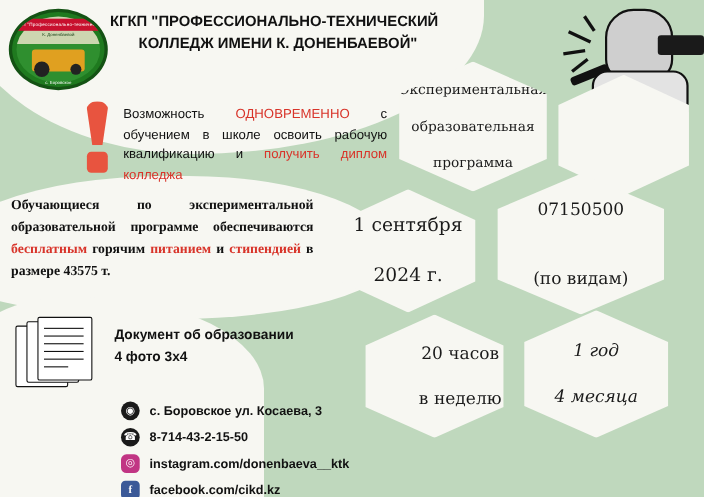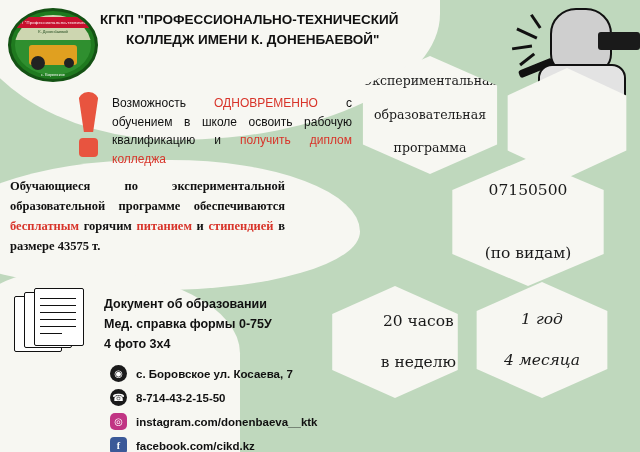--- a/index.html
+++ b/index.html
@@ -224,38 +224,43 @@
       <div class="line" style="top:16px;width:36px;"></div>
       <div class="line" style="top:23px;width:36px;"></div>
       <div class="line" style="top:30px;width:36px;"></div>
       <div class="line" style="top:37px;width:36px;"></div>
       <div class="line" style="top:44px;width:22px;"></div>
     </div>
   </div>
 
   <div class="doclist">
     <div>Документ об образовании</div>
-    <div>Мед. справка формы 0-75У</div>
     <div>4 фото 3х4</div>
   </div>
 
   <div class="hex" style="left:352px;top:56px;width:156px;height:118px;font-size:12.5px;">
     <span>
       <span>Экспериментальная</span><br>
       <span>образовательная</span><br>
       <span>программа</span>
     </span>
   </div>
 
   <div class="hex" style="left:498px;top:68px;width:138px;height:110px;font-size:17px;">
     <span>
       <br>
     </span>
   </div>
 
+  <div class="hex" style="left:300px;top:172px;width:142px;height:112px;font-size:17px;">
+    <span>
+      <span>1 сентября</span><br>
+      <span>2024 г.</span>
+    </span>
+  </div>
 
   <div class="hex" style="left:440px;top:158px;width:176px;height:128px;font-size:15.5px;">
     <span>
       <span>07150500</span><br>
       <br>
       <span>(по видам)</span>
     </span>
   </div>
 
   <div class="hex" style="left:322px;top:286px;width:146px;height:112px;font-size:15.5px;justify-content:flex-end;">
@@ -268,21 +273,21 @@
   <div class="hex" style="left:466px;top:282px;width:152px;height:116px;font-size:15.5px;font-style:italic;">
     <span>
       <span>1 год</span><br>
       <span>4 месяца</span>
     </span>
   </div>
 
   <div class="contacts">
     <div class="contact-row">
       <div class="ic">◉</div>
-      <div class="tx">с. Боровское ул. Косаева, 7</div>
+      <div class="tx">с. Боровское ул. Косаева, 3</div>
     </div>
     <div class="contact-row">
       <div class="ic">☎</div>
       <div class="tx">8-714-43-2-15-50</div>
     </div>
     <div class="contact-row">
       <div class="ic ig">◎</div>
       <div class="tx">instagram.com/donenbaeva__ktk</div>
     </div>
     <div class="contact-row">

